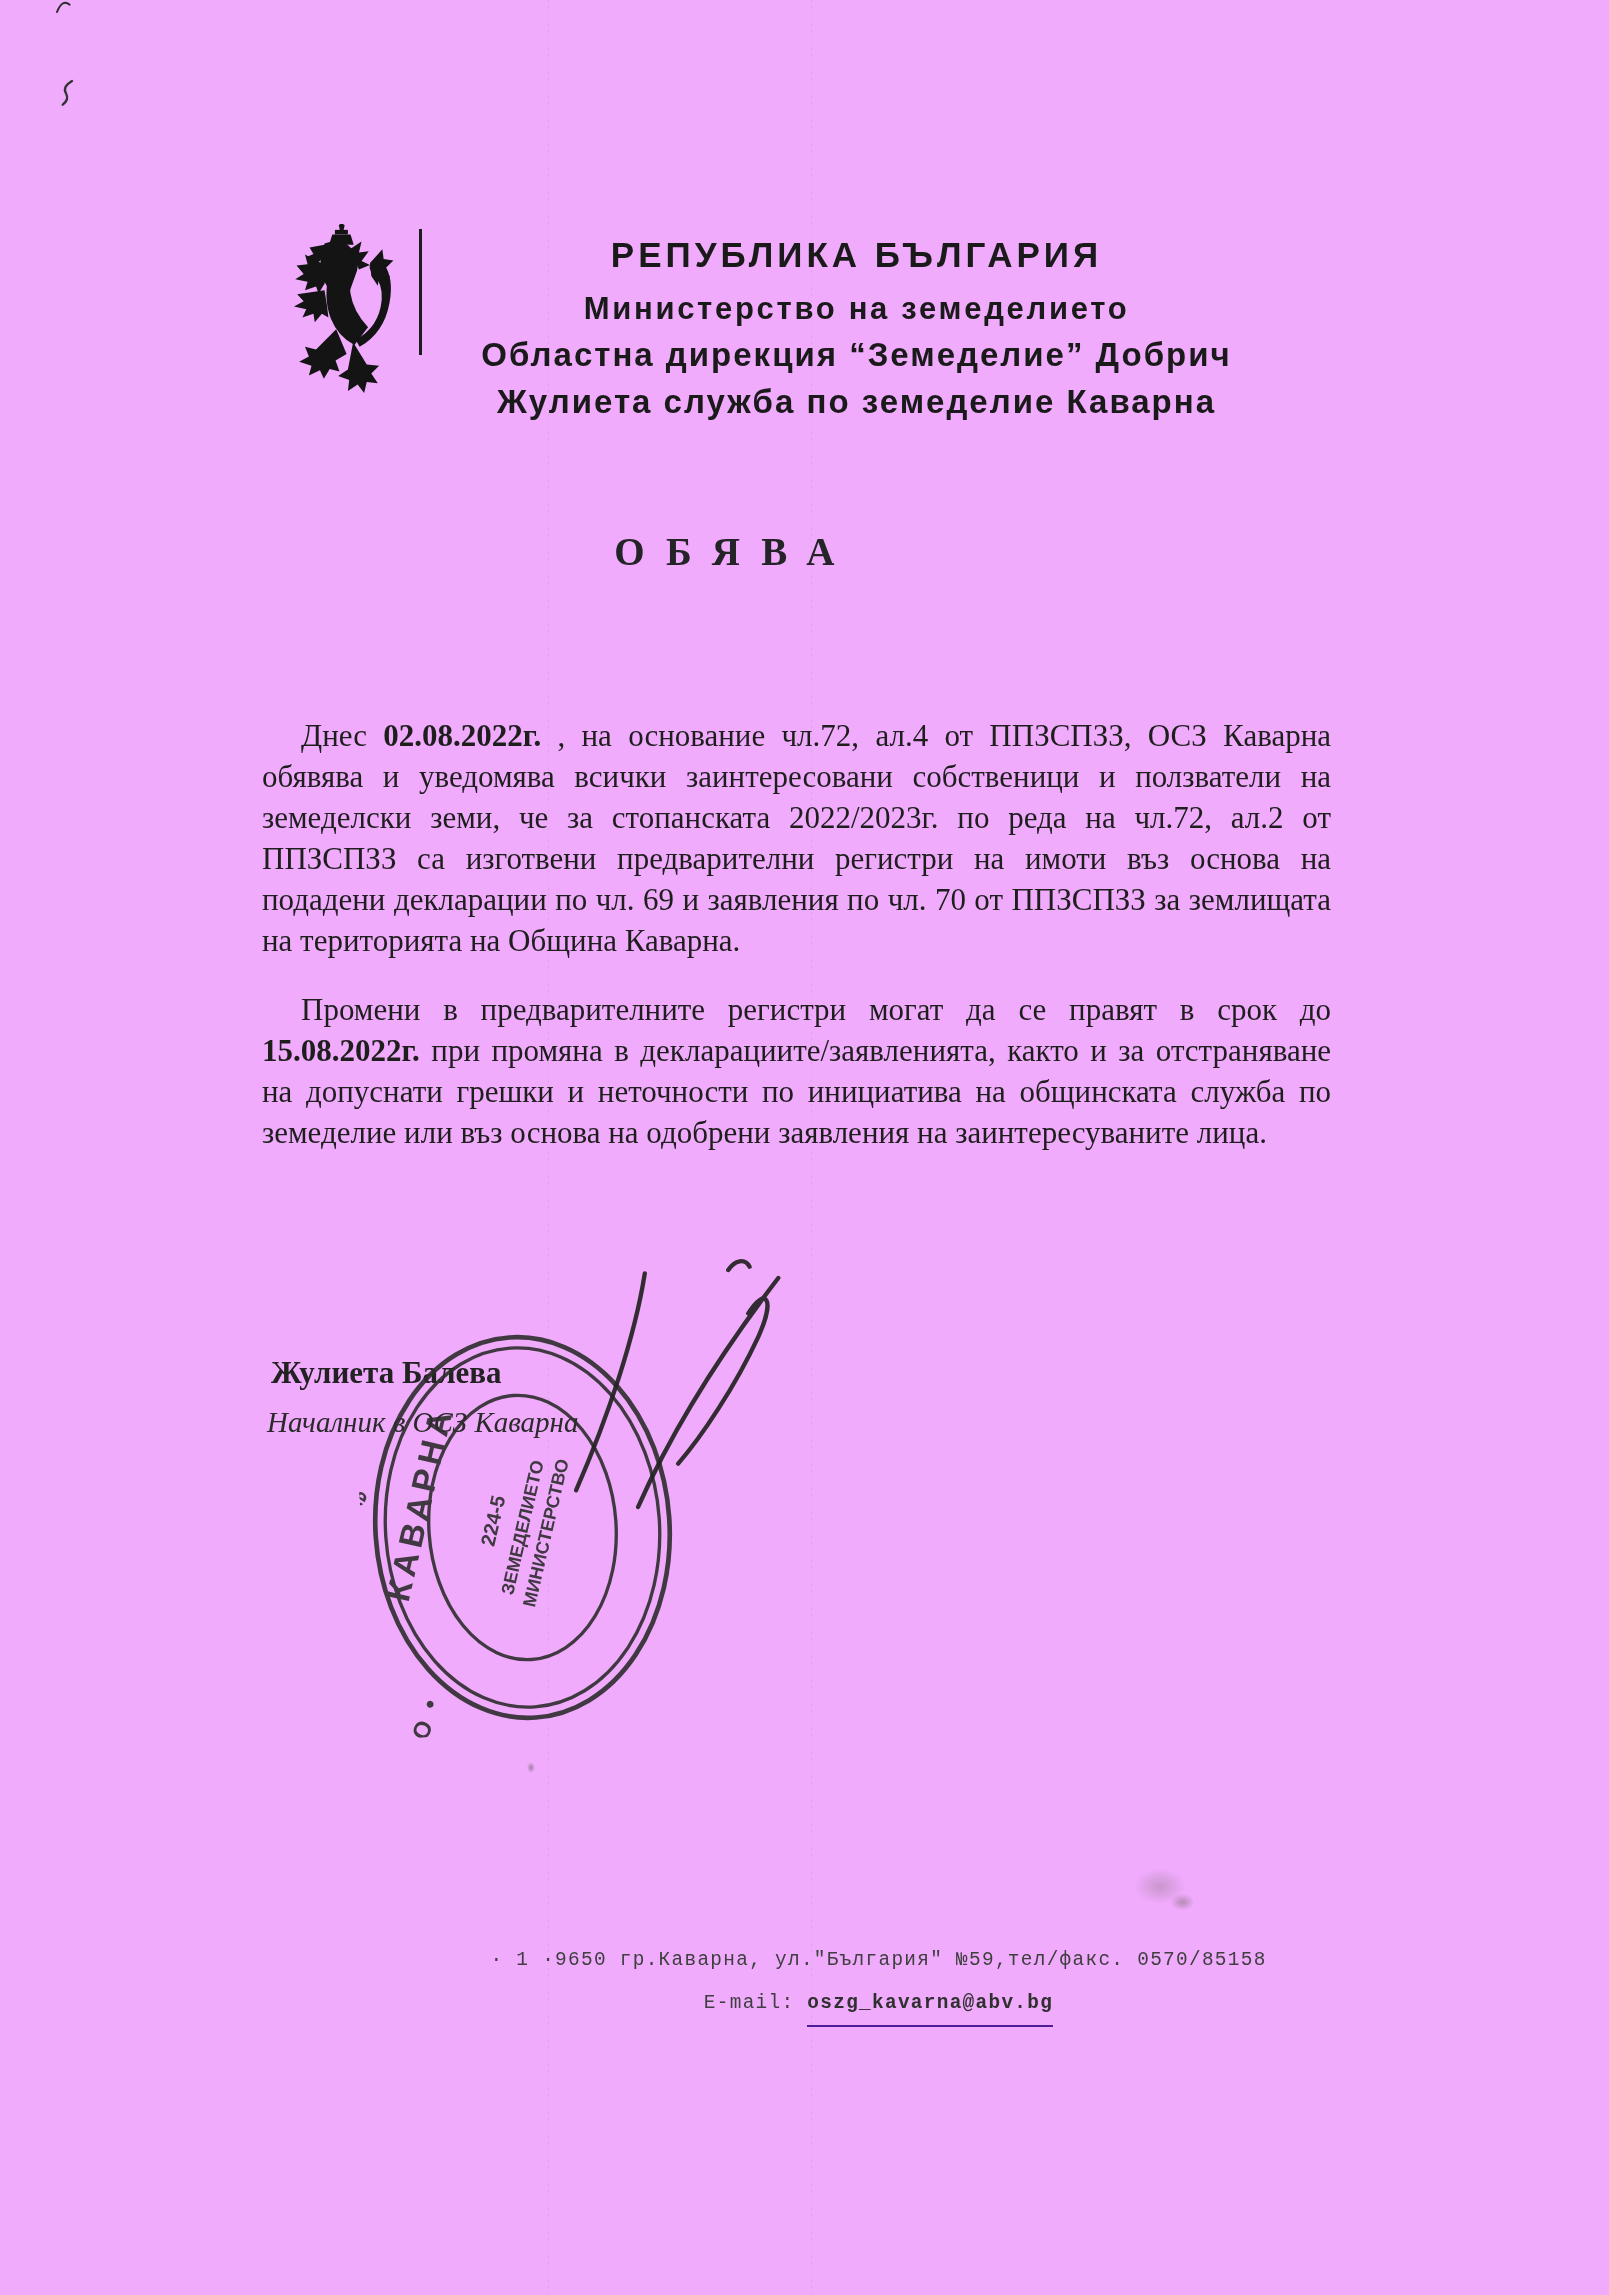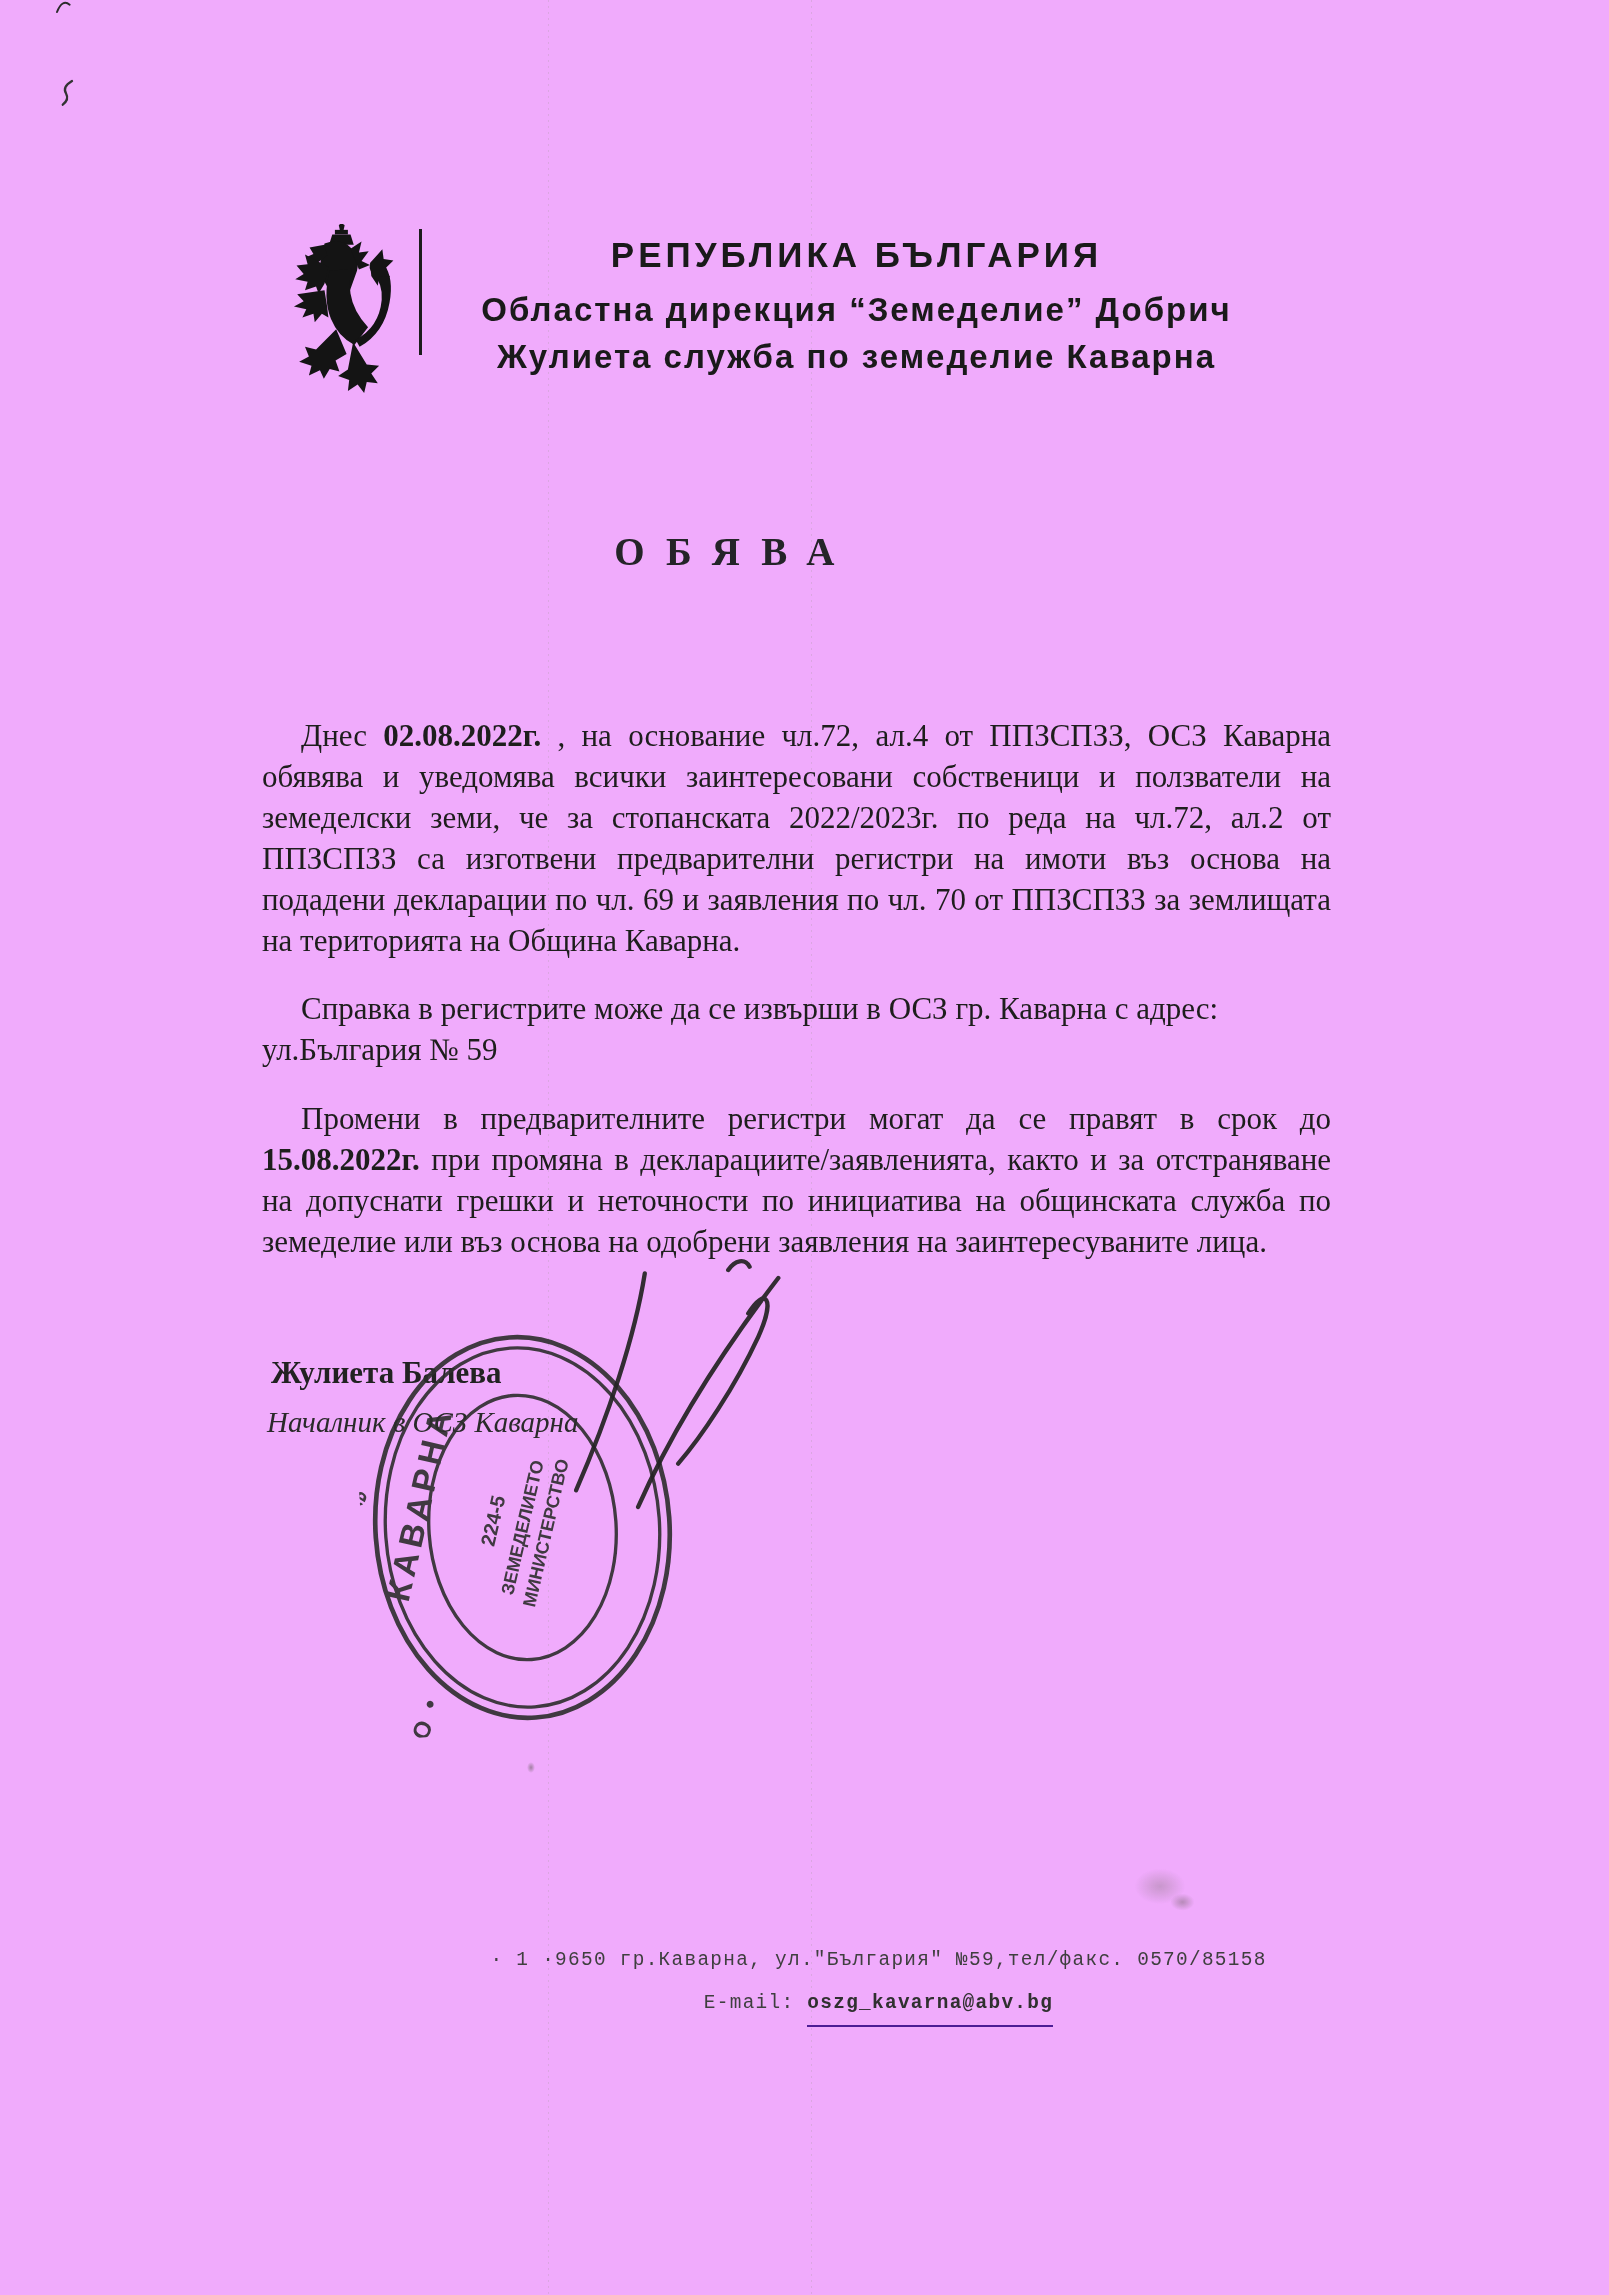--- a/index.html
+++ b/index.html
@@ -85,29 +85,29 @@
       <path d="M88 162 l-31 31 -17 -4 6 15 -15 8 19 6 -4 15 17 -8 6 13 9 -15 15 4 -6 -17 17 -10 z"></path>
       <path d="M114 182 l-8 42 -15 10 17 6 -2 17 15 -10 10 13 4 -17 17 2 -10 -15 12 -12 -19 -2 z"></path>
       <path d="M118 178 q36 -19 40 -61 q2 -25 -13 -40 q-10 -10 -2 -19 q11 -8 19 4 q15 23 8 59 q-8 46 -46 68 z"></path>
       <path d="M140 60 l19 -21 2 15 15 2 -13 13 8 13 -17 -2 -2 15 -10 -15 z"></path>
     </g>
   </svg>
   <div class="header-sep"></div>
 
   <div class="letterhead">
     <div class="lh1">РЕПУБЛИКА БЪЛГАРИЯ</div>
+    <div class="lh2">Министерство на земеделието</div>
     <div class="lh3">Областна дирекция “Земеделие” Добрич</div>
     <div class="lh4">Жулиета служба по земеделие Каварна</div>
   </div>
 
   <div class="doc-title">ОБЯВА</div>
 
   <div class="body-text">
     <p><span>Днес </span><b>02.08.2022г.</b><span> , на основание чл.72, ал.4 от ППЗСПЗЗ, ОСЗ Каварна обявява и уведомява всички заинтересовани собственици и ползватели на земеделски земи, че за стопанската 2022/2023г. по реда на чл.72, ал.2 от ППЗСПЗЗ са изготвени предварителни регистри на имоти въз основа на подадени декларации по чл. 69 и заявления по чл. 70 от ППЗСПЗЗ за землищата на територията на Община Каварна.</span></p>
-    <p class="p3">Справка в регистрите може да се извърши в ОСЗ  гр. Каварна с адрес: ул.България № 59</p>
     <p class="p4"><span>Промени в предварителните регистри могат да се правят в срок до </span><b>15.08.2022г.</b><span> при промяна в декларациите/заявленията, както и за отстраняване на допуснати грешки и неточности по инициатива на общинската служба по земеделие или въз основа на одобрени заявления на заинтересуваните лица.</span></p>
   </div>
 
   <div class="sig-name">Жулиета Балева</div>
   <div class="sig-role">Началник в ОСЗ Каварна</div>
 
   <svg class="stamp" viewBox="0 0 480 606">
     <g fill="none" stroke="#2d2d2d">
       <ellipse cx="240" cy="303" rx="220" ry="285" stroke-width="7"></ellipse>
       <ellipse cx="240" cy="303" rx="205" ry="269" stroke-width="5"></ellipse>

